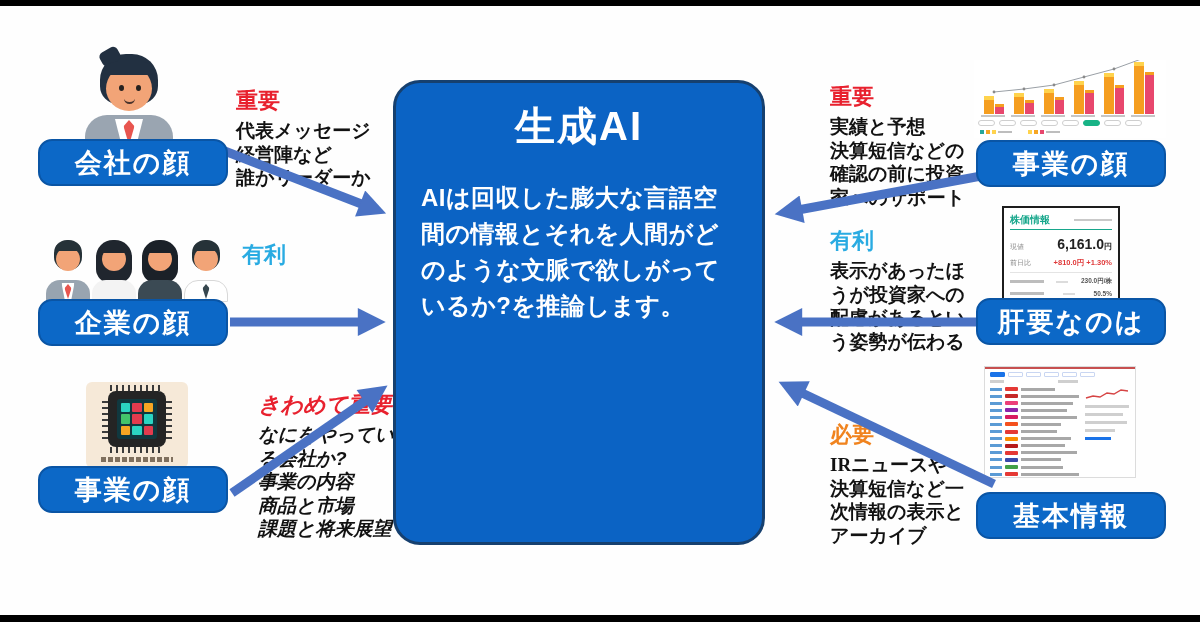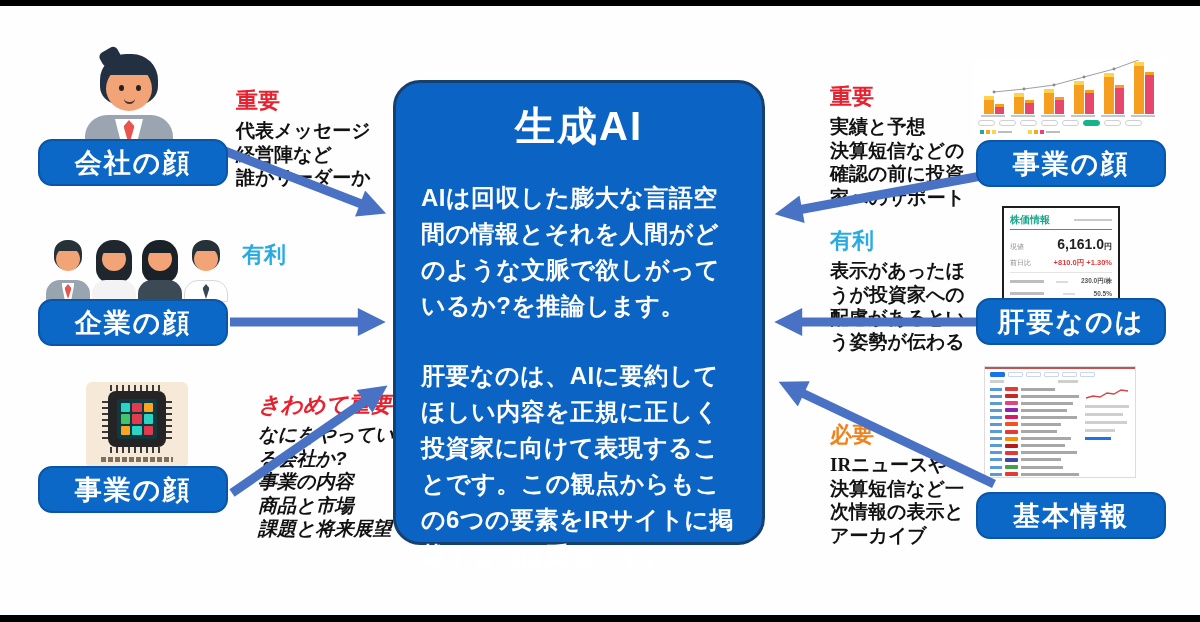--- a/index.html
+++ b/index.html
@@ -152,21 +152,20 @@
     <line x1="230" y1="322" x2="362" y2="322" stroke="#4a72c4" stroke-width="9" marker-end="url(#ah)"></line>
     <line x1="232" y1="493" x2="368" y2="399" stroke="#4a72c4" stroke-width="9" marker-end="url(#ah)"></line>
     <line x1="992" y1="174" x2="798" y2="210" stroke="#4a72c4" stroke-width="9" marker-end="url(#ah)"></line>
     <line x1="990" y1="322" x2="798" y2="322" stroke="#4a72c4" stroke-width="9" marker-end="url(#ah)"></line>
     <line x1="994" y1="484" x2="800" y2="392" stroke="#4a72c4" stroke-width="9" marker-end="url(#ah)"></line>
   </svg>
 
   <section class="center-box" style="background: rgb(11, 99, 196);">
     <h1 class="center-title">生成AI</h1>
     <p class="center-par">AIは回収した膨大な言語空間の情報とそれを人間がどのような文脈で欲しがっているか?を推論します。</p>
-    <p class="center-par second">肝要なのは、AIに要約してほしい内容を正規に正しく投資家に向けて表現することです。この観点からもこの6つの要素をIRサイトに掲載するのは重要です。</p>
   </section>
 
   <div class="node-box" id="box-company" style="background: rgb(12, 104, 199);">会社の顔</div>
   <div class="node-box" id="box-team" style="background: rgb(12, 104, 199);">企業の顔</div>
   <div class="node-box" id="box-business" style="background: rgb(12, 104, 199);">事業の顔</div>
   <div class="node-box" id="box-performance" style="background: rgb(12, 104, 199);">事業の顔</div>
   <div class="node-box" id="box-market" style="background: rgb(12, 104, 199);">肝要なのは</div>
   <div class="node-box" id="box-basic" style="background: rgb(12, 104, 199);">基本情報</div>
 
   <div class="annot" id="annot-company">

